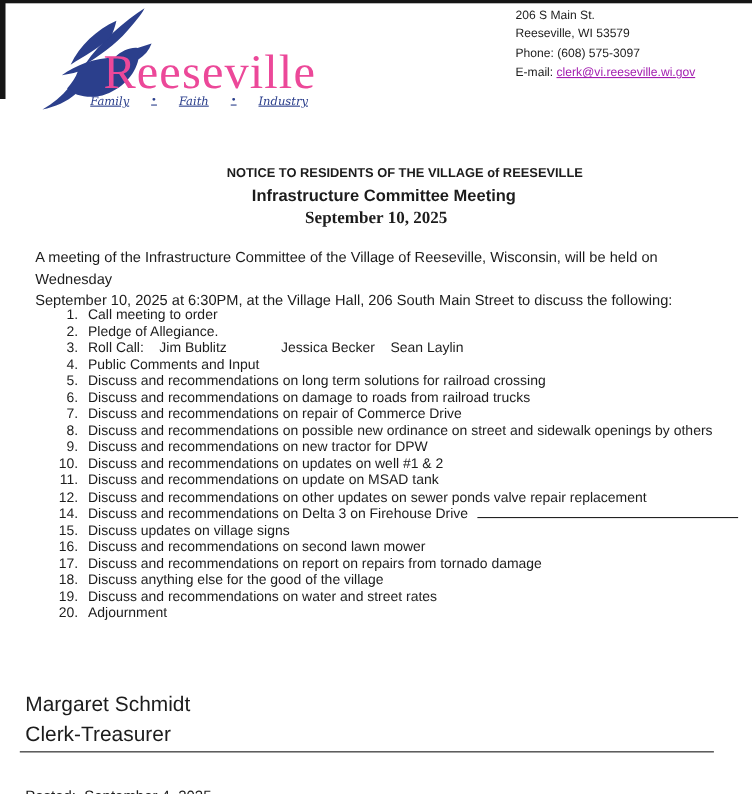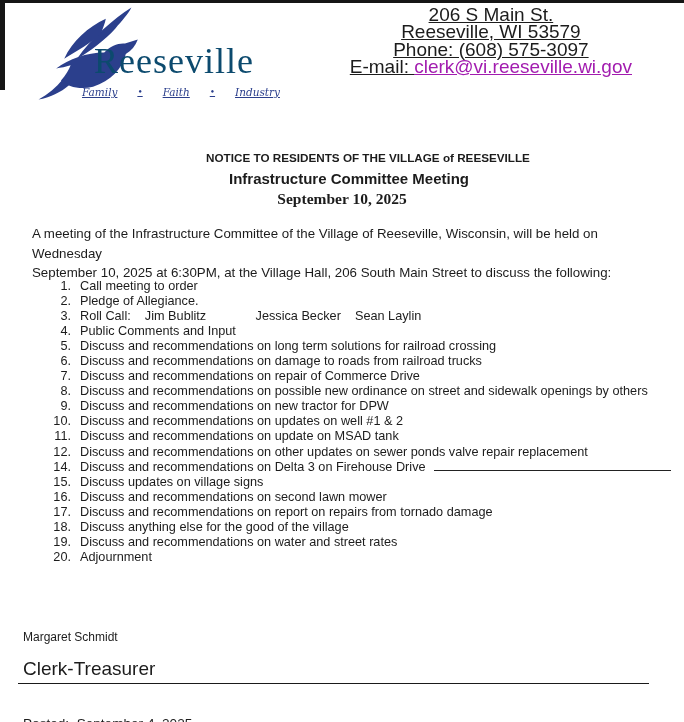--- a/index.html
+++ b/index.html
@@ -16,35 +16,35 @@
   }
   .artifact-left {
     position:absolute; left:0; top:0; width:5px; height:90px; background:#151515;
   }
   
   .logo { position:absolute; left:28px; top:4px; width:260px; height:105px; }
   .logo svg { position:absolute; left:0; top:2px; width:138px; height:100px; }
   .wordmark {
     position:absolute; left:66px; top:36px;
     font-family:"Liberation Serif", serif;
-    font-size:36px; font-weight:400; letter-spacing:1px;
-    color:#0c4a6e; white-space:nowrap;
+    font-size:44px; font-weight:400; letter-spacing:1px;
+    color:#ec4899; white-space:nowrap;
   }
   .tagline {
     position:absolute; left:54px; top:82px; width:198px;
     display:flex; justify-content:space-between; align-items:center;
     font-family:"DejaVu Serif", serif; font-style:italic;
     font-size:10.5px; color:#2b3f8c;text-decoration:underline;
   }
   .tagline .dot { font-size:9px; font-style:normal; }
   
   .contact {
     position:absolute; top:6px; right:52px;
-    text-align:center; font-size:19px; line-height:17.4px;
-    color:#1c1c1c; white-space:nowrap;text-decoration:underline;
+    text-align:left; font-size:11px; line-height:17.4px;
+    color:#1c1c1c; white-space:nowrap;
   }
   .contact a, .email-link {
     color:#a21caf; text-decoration:underline; cursor:pointer;
   }
   
   .title1 {
     position:absolute; top:151px; left:0; width:684px; text-align:center;
     font-size:11.7px; font-weight:bold; transform:translateX(26px);
     white-space:nowrap;
   }
@@ -68,21 +68,21 @@
   .agenda-num { flex:0 0 26px; text-align:right; }
   .agenda-gap { flex:0 0 9px; }
   .agenda-text { white-space:pre-wrap; }
   .fill-line {
     flex:1 1 auto;
     border-bottom:1.3px solid #222;
     margin:0 6px 2px 8px;
     height:1px;
   }
   
-  .sig-name  { position:absolute; left:23px; top:630px; font-size:12px; }
+  .sig-name  { position:absolute; left:23px; top:630px; font-size:19px; }
   .sig-title { position:absolute; left:23px; top:658px; font-size:19px; }
   .bottom-rule {
     position:absolute; left:18px; top:683px; width:631px;
     border-top:1.8px solid #1a1a1a;
   }
   .posted {
     position:absolute; left:23px; top:716px; font-size:13.6px;
     white-space:pre-wrap;
   }
 </style>

